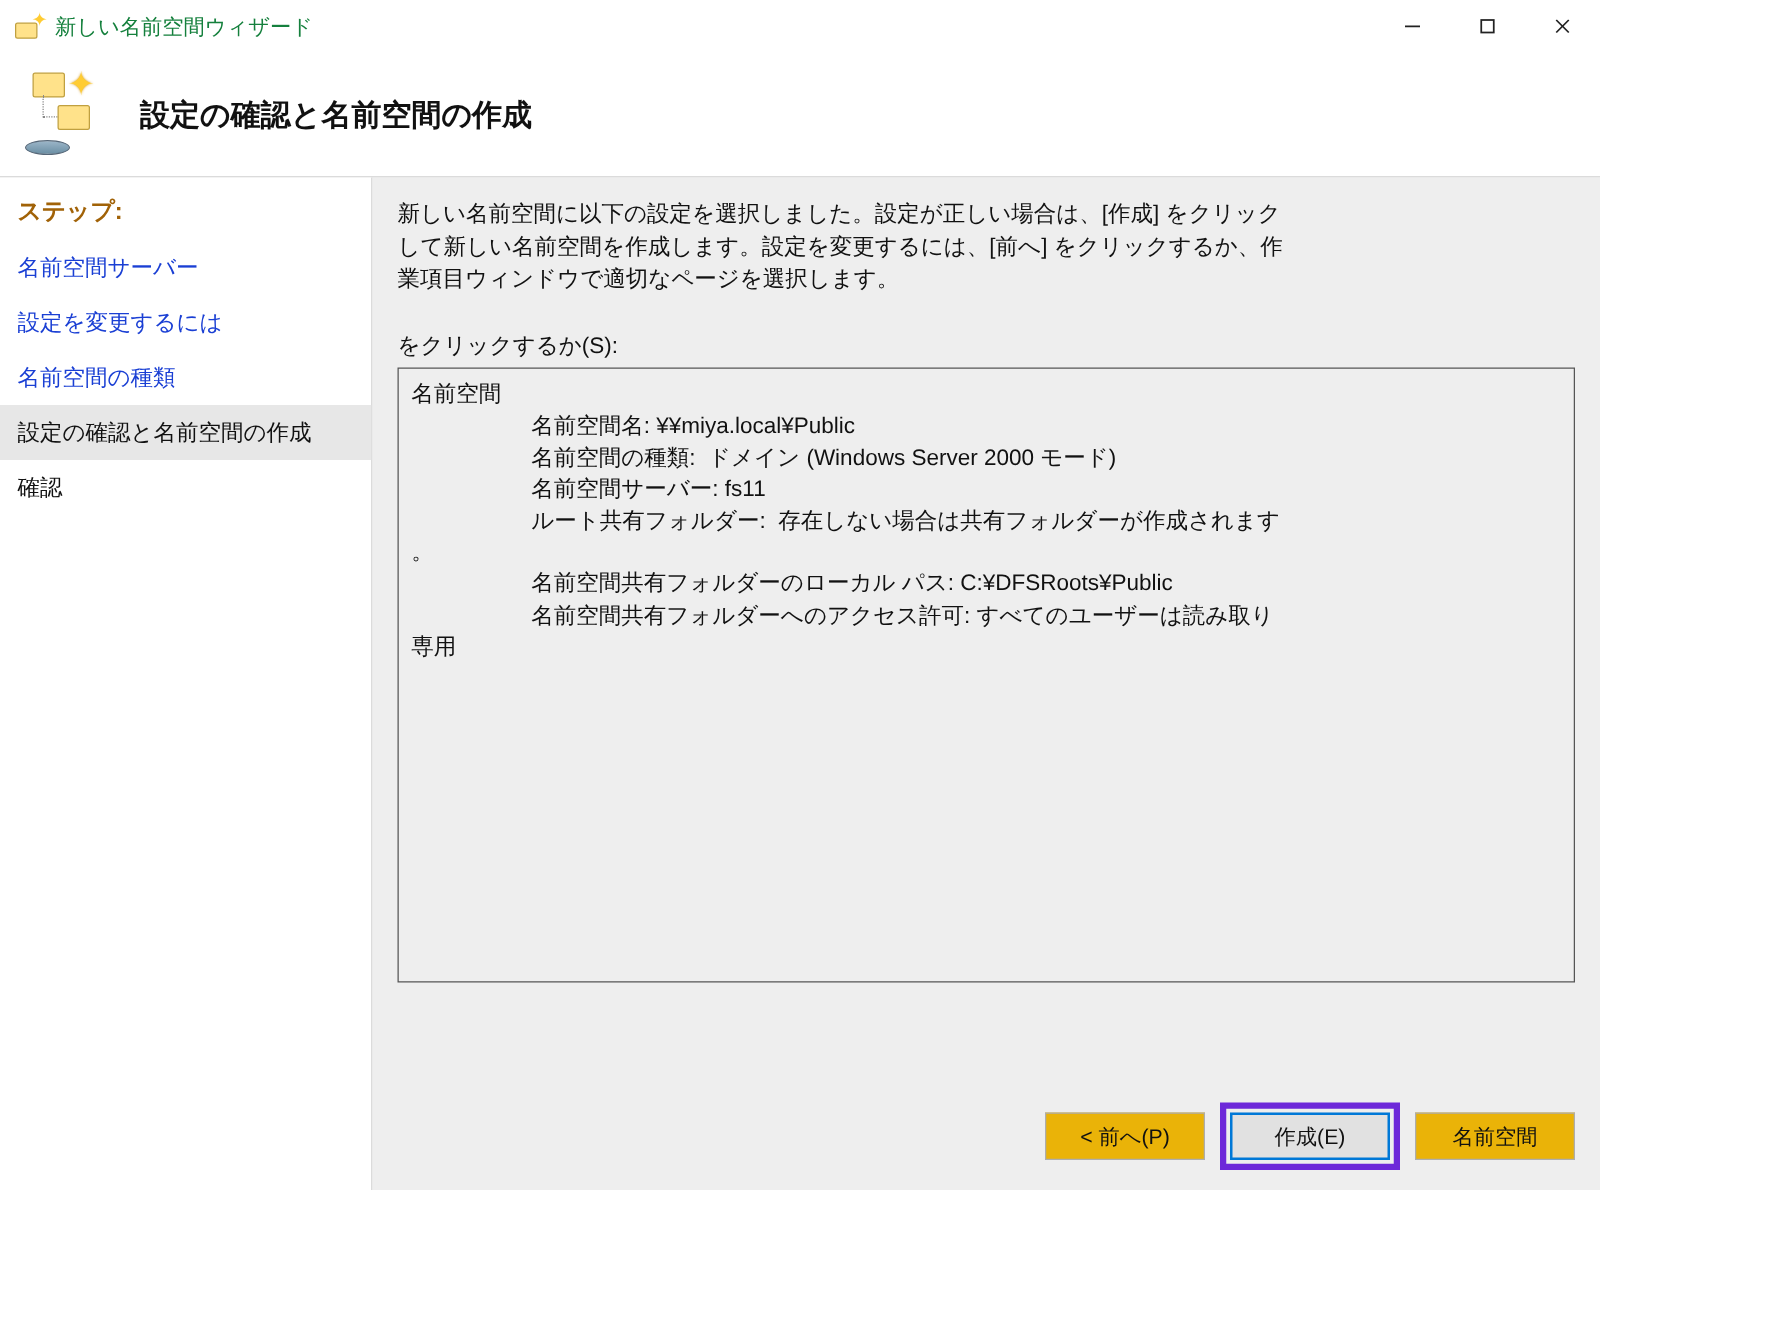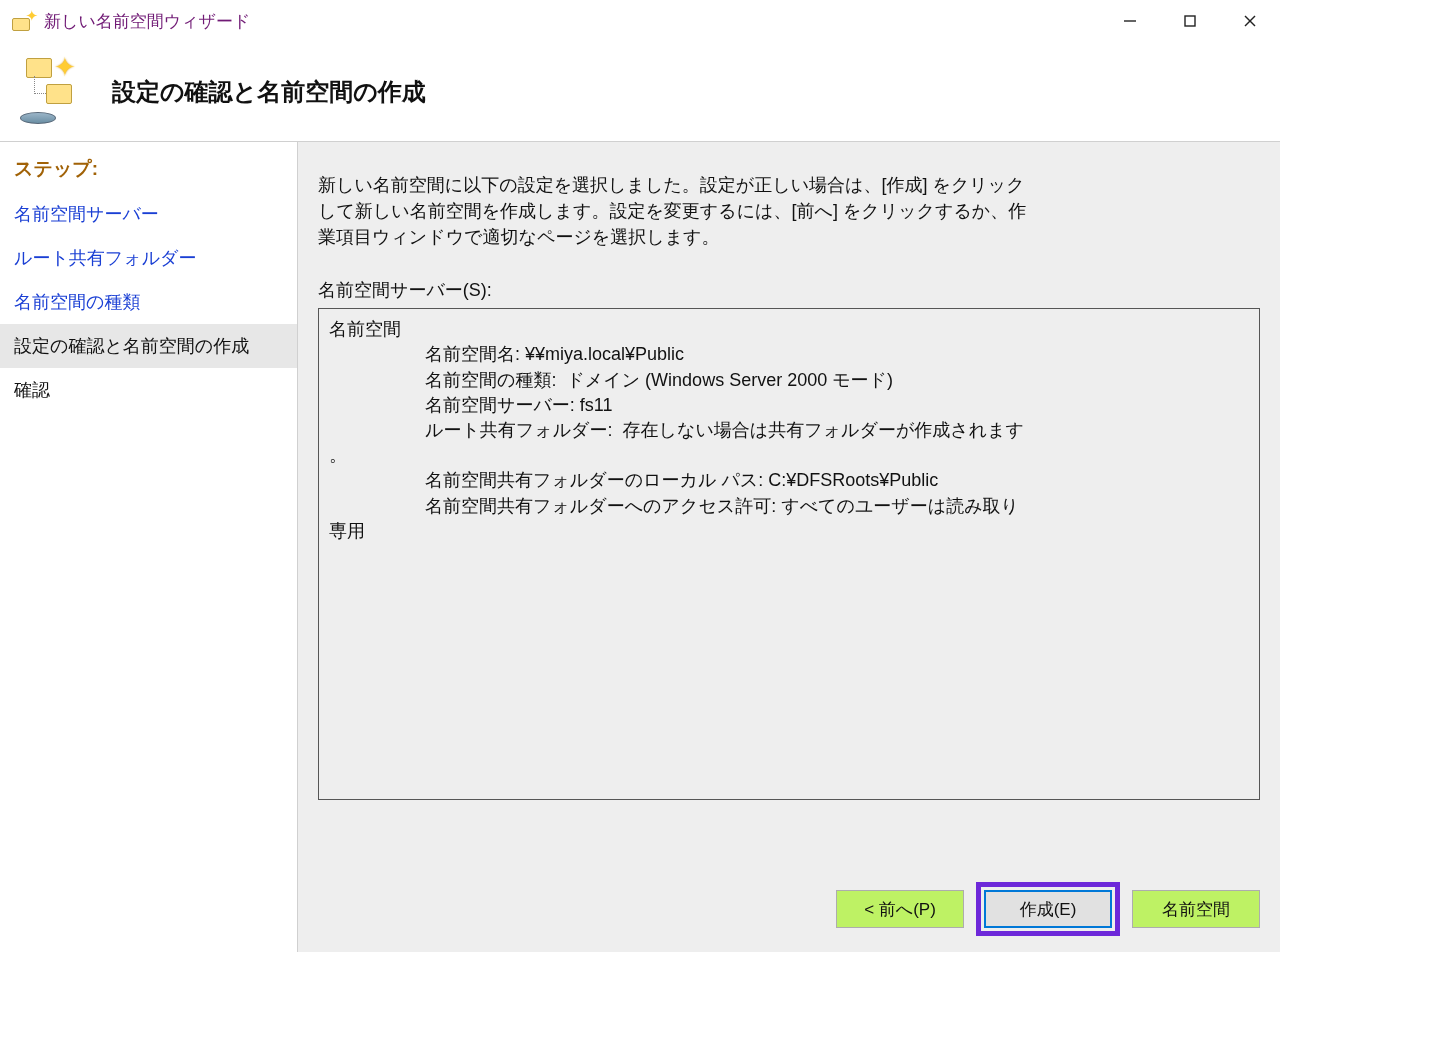--- a/index.html
+++ b/index.html
@@ -31,21 +31,21 @@
       bottom: 2px; left: 0;
     }
     .titlebar-icon .star {
       position: absolute;
       top: -2px; right: -2px;
       color: #ffcc33;
       font-size: 15px;
     }
     .titlebar-title {
       font-size: 17px;
-      color: #701a75;
+      color: #15803d;
     }
     .titlebar-controls {
       margin-left: auto;
       display: flex;
     }
     .titlebar-btn {
       width: 60px; height: 42px;
       display: flex; align-items: center; justify-content: center;
       font-size: 18px;
       color: #222;
@@ -132,21 +132,21 @@
     .step.link { color: #1a3fd4; }
     .step.selected {
       background: #e7e7e7;
       color: #111;
     }
     .step.plain { color: #111; }
 
     .main {
       flex: 1;
       background: #eeeeee;
-      padding: 30px 20px;
+      padding: 16px 20px;
       display: flex;
       flex-direction: column;
       position: relative;
     }
     .instruction {
       font-size: 18px;
       color: #111;
       line-height: 1.45;
       margin-bottom: 28px;
       max-width: 720px;
@@ -174,21 +174,21 @@
       position: absolute;
       bottom: 16px;
       right: 20px;
       display: flex;
       gap: 12px;
       align-items: center;
     }
     .btn {
       min-width: 128px;
       height: 38px;
-      background: #bef264;
+      background: #eab308;
       border: 1px solid #adadad;
       font-size: 17px;
       color: #111;
       display: flex; align-items: center; justify-content: center;
       cursor: pointer;
       font-family: inherit;
     }
     .highlight-frame {
       border: 5px solid #6d28d9;
       padding: 3px;
@@ -236,29 +236,29 @@
     <div class="star">✦</div>
     <div class="db"></div>
   </div>
   <div class="header-title">設定の確認と名前空間の作成</div>
 </div>
 
 <div class="body">
   <div class="sidebar">
     <div class="steps-header">ステップ:</div>
     <div class="step link">名前空間サーバー</div>
-    <div class="step link">ルート共有フォルダー</div>
+    <div class="step link">設定を変更するには</div>
     <div class="step link">名前空間の種類</div>
     <div class="step selected">設定の確認と名前空間の作成</div>
     <div class="step plain">確認</div>
   </div>
 
   <div class="main">
     <div class="instruction">新しい名前空間に以下の設定を選択しました。設定が正しい場合は、[作成] をクリックして新しい名前空間を作成します。設定を変更するには、[前へ] をクリックするか、作業項目ウィンドウで適切なページを選択します。</div>
-    <div class="settings-label">名前空間サーバー(S):</div>
+    <div class="settings-label">をクリックするか(S):</div>
     <div class="settings-box"><span class="heading">名前空間</span>
 <span class="detail">名前空間名: ¥¥miya.local¥Public</span><span class="detail">名前空間の種類:  ドメイン (Windows Server 2000 モード)</span><span class="detail">名前空間サーバー: fs11</span><span class="detail">ルート共有フォルダー:  存在しない場合は共有フォルダーが作成されます</span><span class="heading">。</span>
 <span class="detail">名前空間共有フォルダーのローカル パス: C:¥DFSRoots¥Public</span><span class="detail">名前空間共有フォルダーへのアクセス許可: すべてのユーザーは読み取り</span><span class="heading">専用</span></div>
 
     <div class="button-row">
       <button class="btn">&lt; 前へ(P)</button>
       <div class="highlight-frame">
         <button class="btn focused">作成(E)</button>
       </div>
       <button class="btn">名前空間</button>

